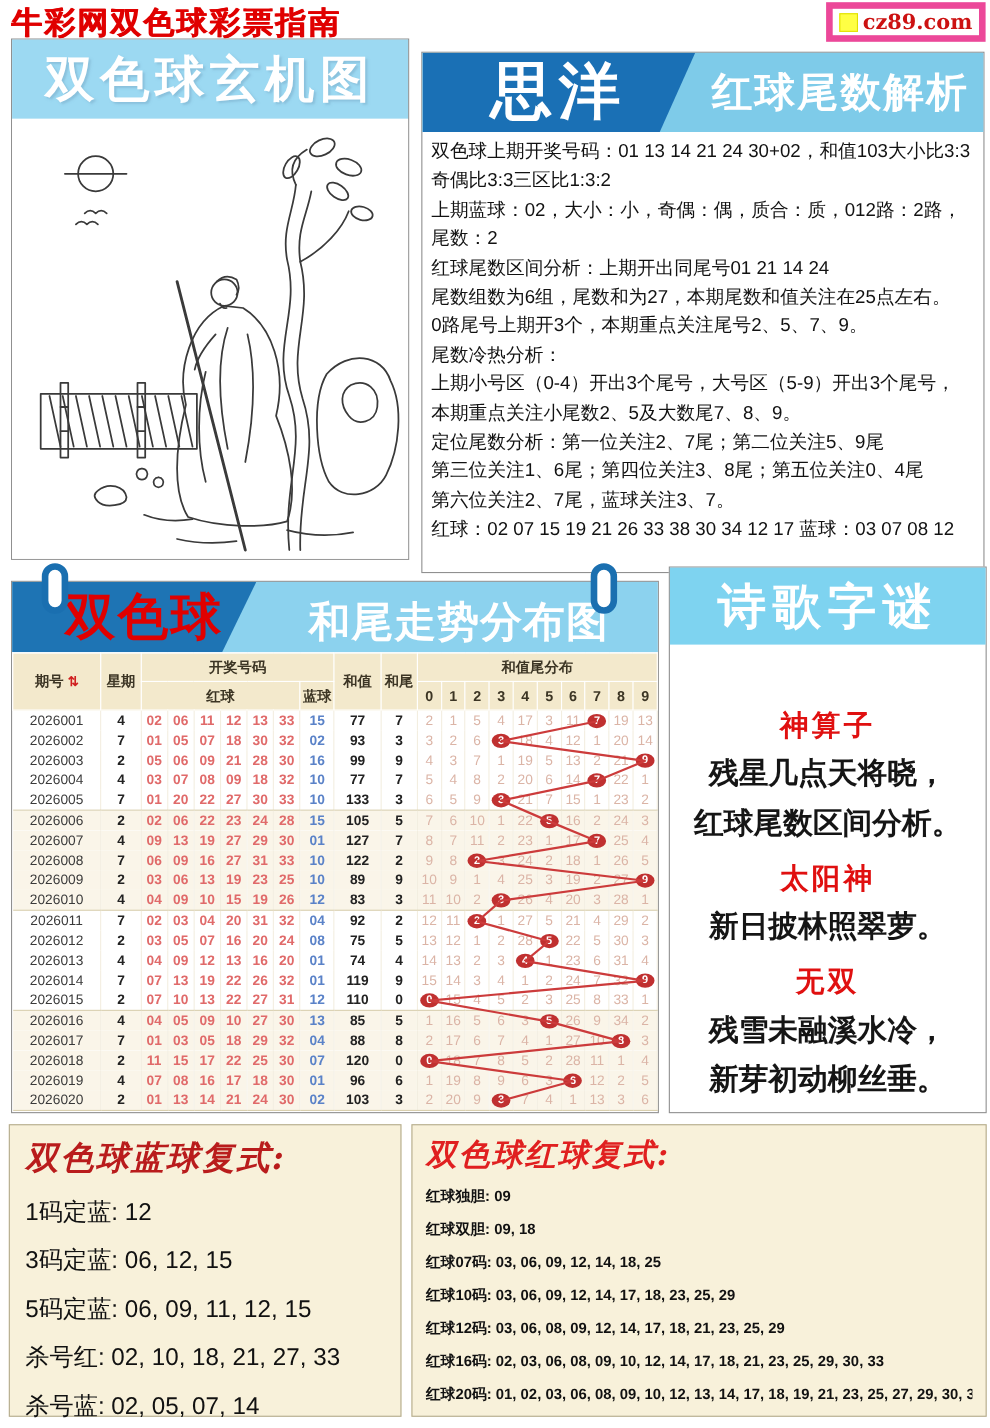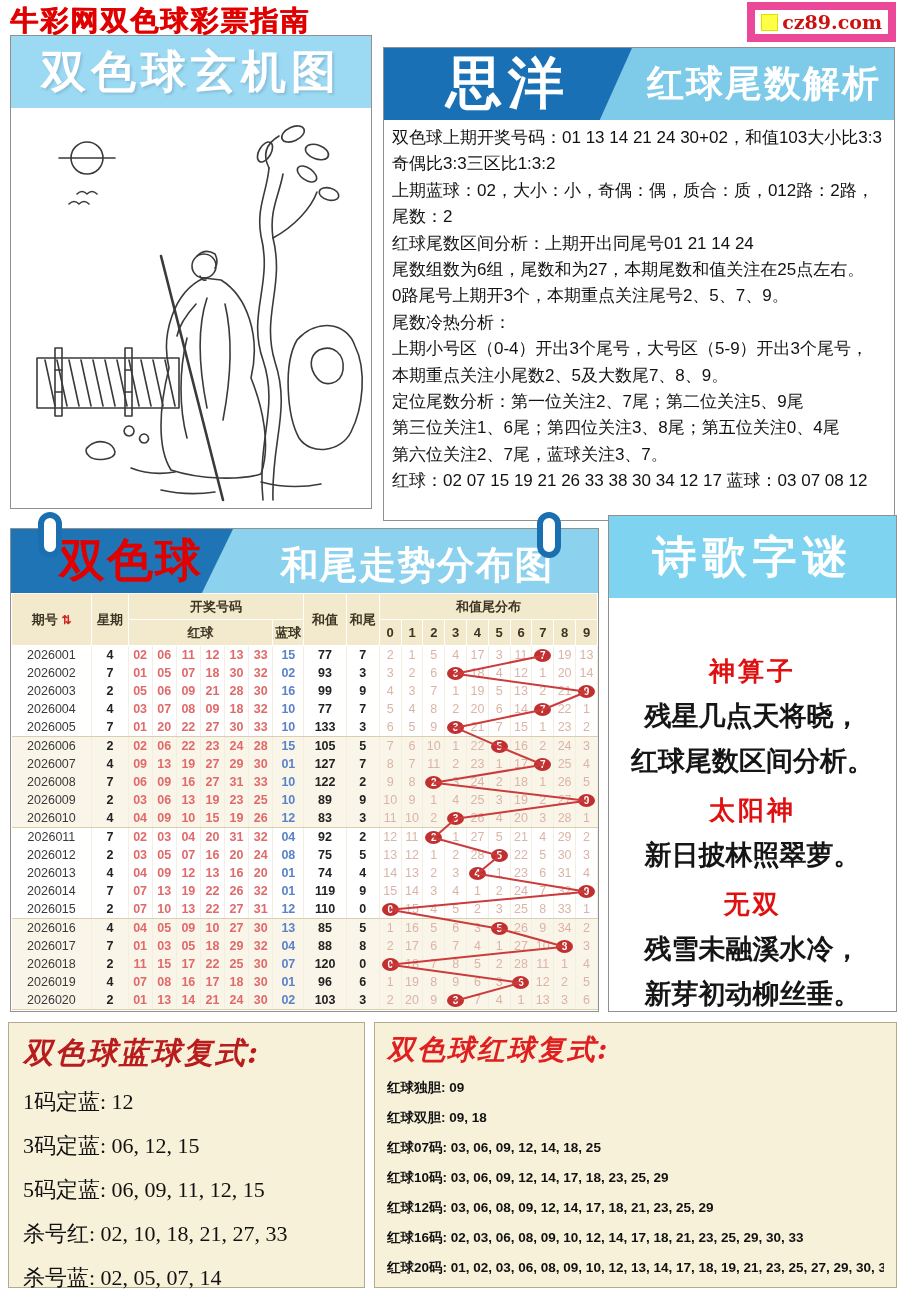--- a/index.html
+++ b/index.html
@@ -2,21 +2,21 @@
 <html><head>
 <meta charset="utf-8">
 <style>
   html,body{margin:0;padding:0;background:#fff;}
   #page{position:relative;width:900px;height:1298px;background:#fff;overflow:hidden;
         font-family:"Liberation Sans",sans-serif;}
   
   .page-title{position:absolute;left:10px;top:2px;font-size:28px;font-weight:900;
     color:#e00000;letter-spacing:2px;text-shadow:1px 0 #e00000;}
   .site-badge{position:absolute;right:4px;top:2px;display:flex;align-items:center;gap:4px;
-    background:#fff;border:8px solid #ec4899;padding:1px 6px;}
+    background:#fff;border:6px solid #ec4899;padding:1px 6px;}
   .badge-sq{width:15px;height:15px;background:#ffff44;border:1px solid #e0e000;}
   .site-badge span.txt{color:#cc1111;font-family:"DejaVu Serif",serif;font-size:19px;font-weight:bold;}
   
   .panel{position:absolute;background:#fff;border:1px solid #909090;box-sizing:border-box;}
   
   #mystery{left:10px;top:35px;width:362px;height:474px;}
   #mystery .hd{height:72px;background:#9cd9f2;display:flex;align-items:center;justify-content:center;}
   #mystery .hd .t{color:#fff;font-size:45px;font-weight:900;letter-spacing:5px;text-shadow:2px 2px 2px rgba(120,170,200,.5);}
   #mystery .body{height:400px;background:#fff;}
   
@@ -53,33 +53,33 @@
   td.c-red{color:#e06a6a;font-weight:bold;}
   td.c-blue{color:#5a82c8;font-weight:bold;}
   td.c-sum,td.c-tail{color:#222;font-weight:bold;}
   td.c-dist{color:#dbb4a6;font-size:12px;}
   .badge{display:inline-block;width:17px;height:13px;border-radius:50%;background:#c03030;
      color:#fff;font-size:10px;font-weight:bold;line-height:13px;text-align:center;vertical-align:middle;}
   .sort-ic{color:#d02020;font-size:12px;}
   #trendline{position:absolute;left:0;top:0;pointer-events:none;}
   
   #poems{left:608px;top:515px;width:289px;height:497px;}
-  #poems .hd{height:82px;background:#7ed3f0;display:flex;align-items:center;justify-content:center;}
+  #poems .hd{height:70px;background:#7ed3f0;display:flex;align-items:center;justify-content:center;}
   #poems .hd .t{color:#fff;font-size:44px;font-weight:900;letter-spacing:6px;}
   #poems .body{text-align:center;padding-top:10px;margin-top:36px;}
   #poems .sec-t{color:#e01010;font-size:26px;font-weight:bold;font-family:"DejaVu Serif",serif;
      margin:10px 0 4px 0;letter-spacing:3px;}
   #poems .sec-l{color:#151515;font-size:27px;font-weight:bold;font-family:"DejaVu Serif",serif;
      line-height:45px;letter-spacing:0px;white-space:nowrap;}
   
   .combo{position:absolute;background:#f8f1da;border:1px solid #b3ab8c;box-sizing:border-box;}
   #blue-combo{left:8px;top:1022px;width:357px;height:266px;padding:8px 14px;}
   #blue-combo .t{color:#b91c1c;font-size:30px;font-weight:bold;font-style:italic;
      font-family:"DejaVu Serif",serif;letter-spacing:2px;margin:2px 0 6px 0;}
-  #blue-combo .ln{color:#111;font-size:22px;line-height:44px;white-space:nowrap;overflow:hidden;font-family:Liberation Serif, serif;}
+  #blue-combo .ln{color:#111;font-size:22px;line-height:44px;white-space:nowrap;overflow:hidden;}
   #red-combo{left:374px;top:1022px;width:523px;height:266px;padding:6px 12px;}
   #red-combo .t{color:#e02020;font-size:28px;font-weight:bold;font-style:italic;
      font-family:"DejaVu Serif",serif;letter-spacing:2px;margin:2px 0 4px 0;}
   #red-combo .ln{color:#111;font-size:13.5px;font-weight:bold;line-height:30px;white-space:nowrap;overflow:hidden;}
 </style>
 </head>
 <body>
 
 <div id="page">
 

